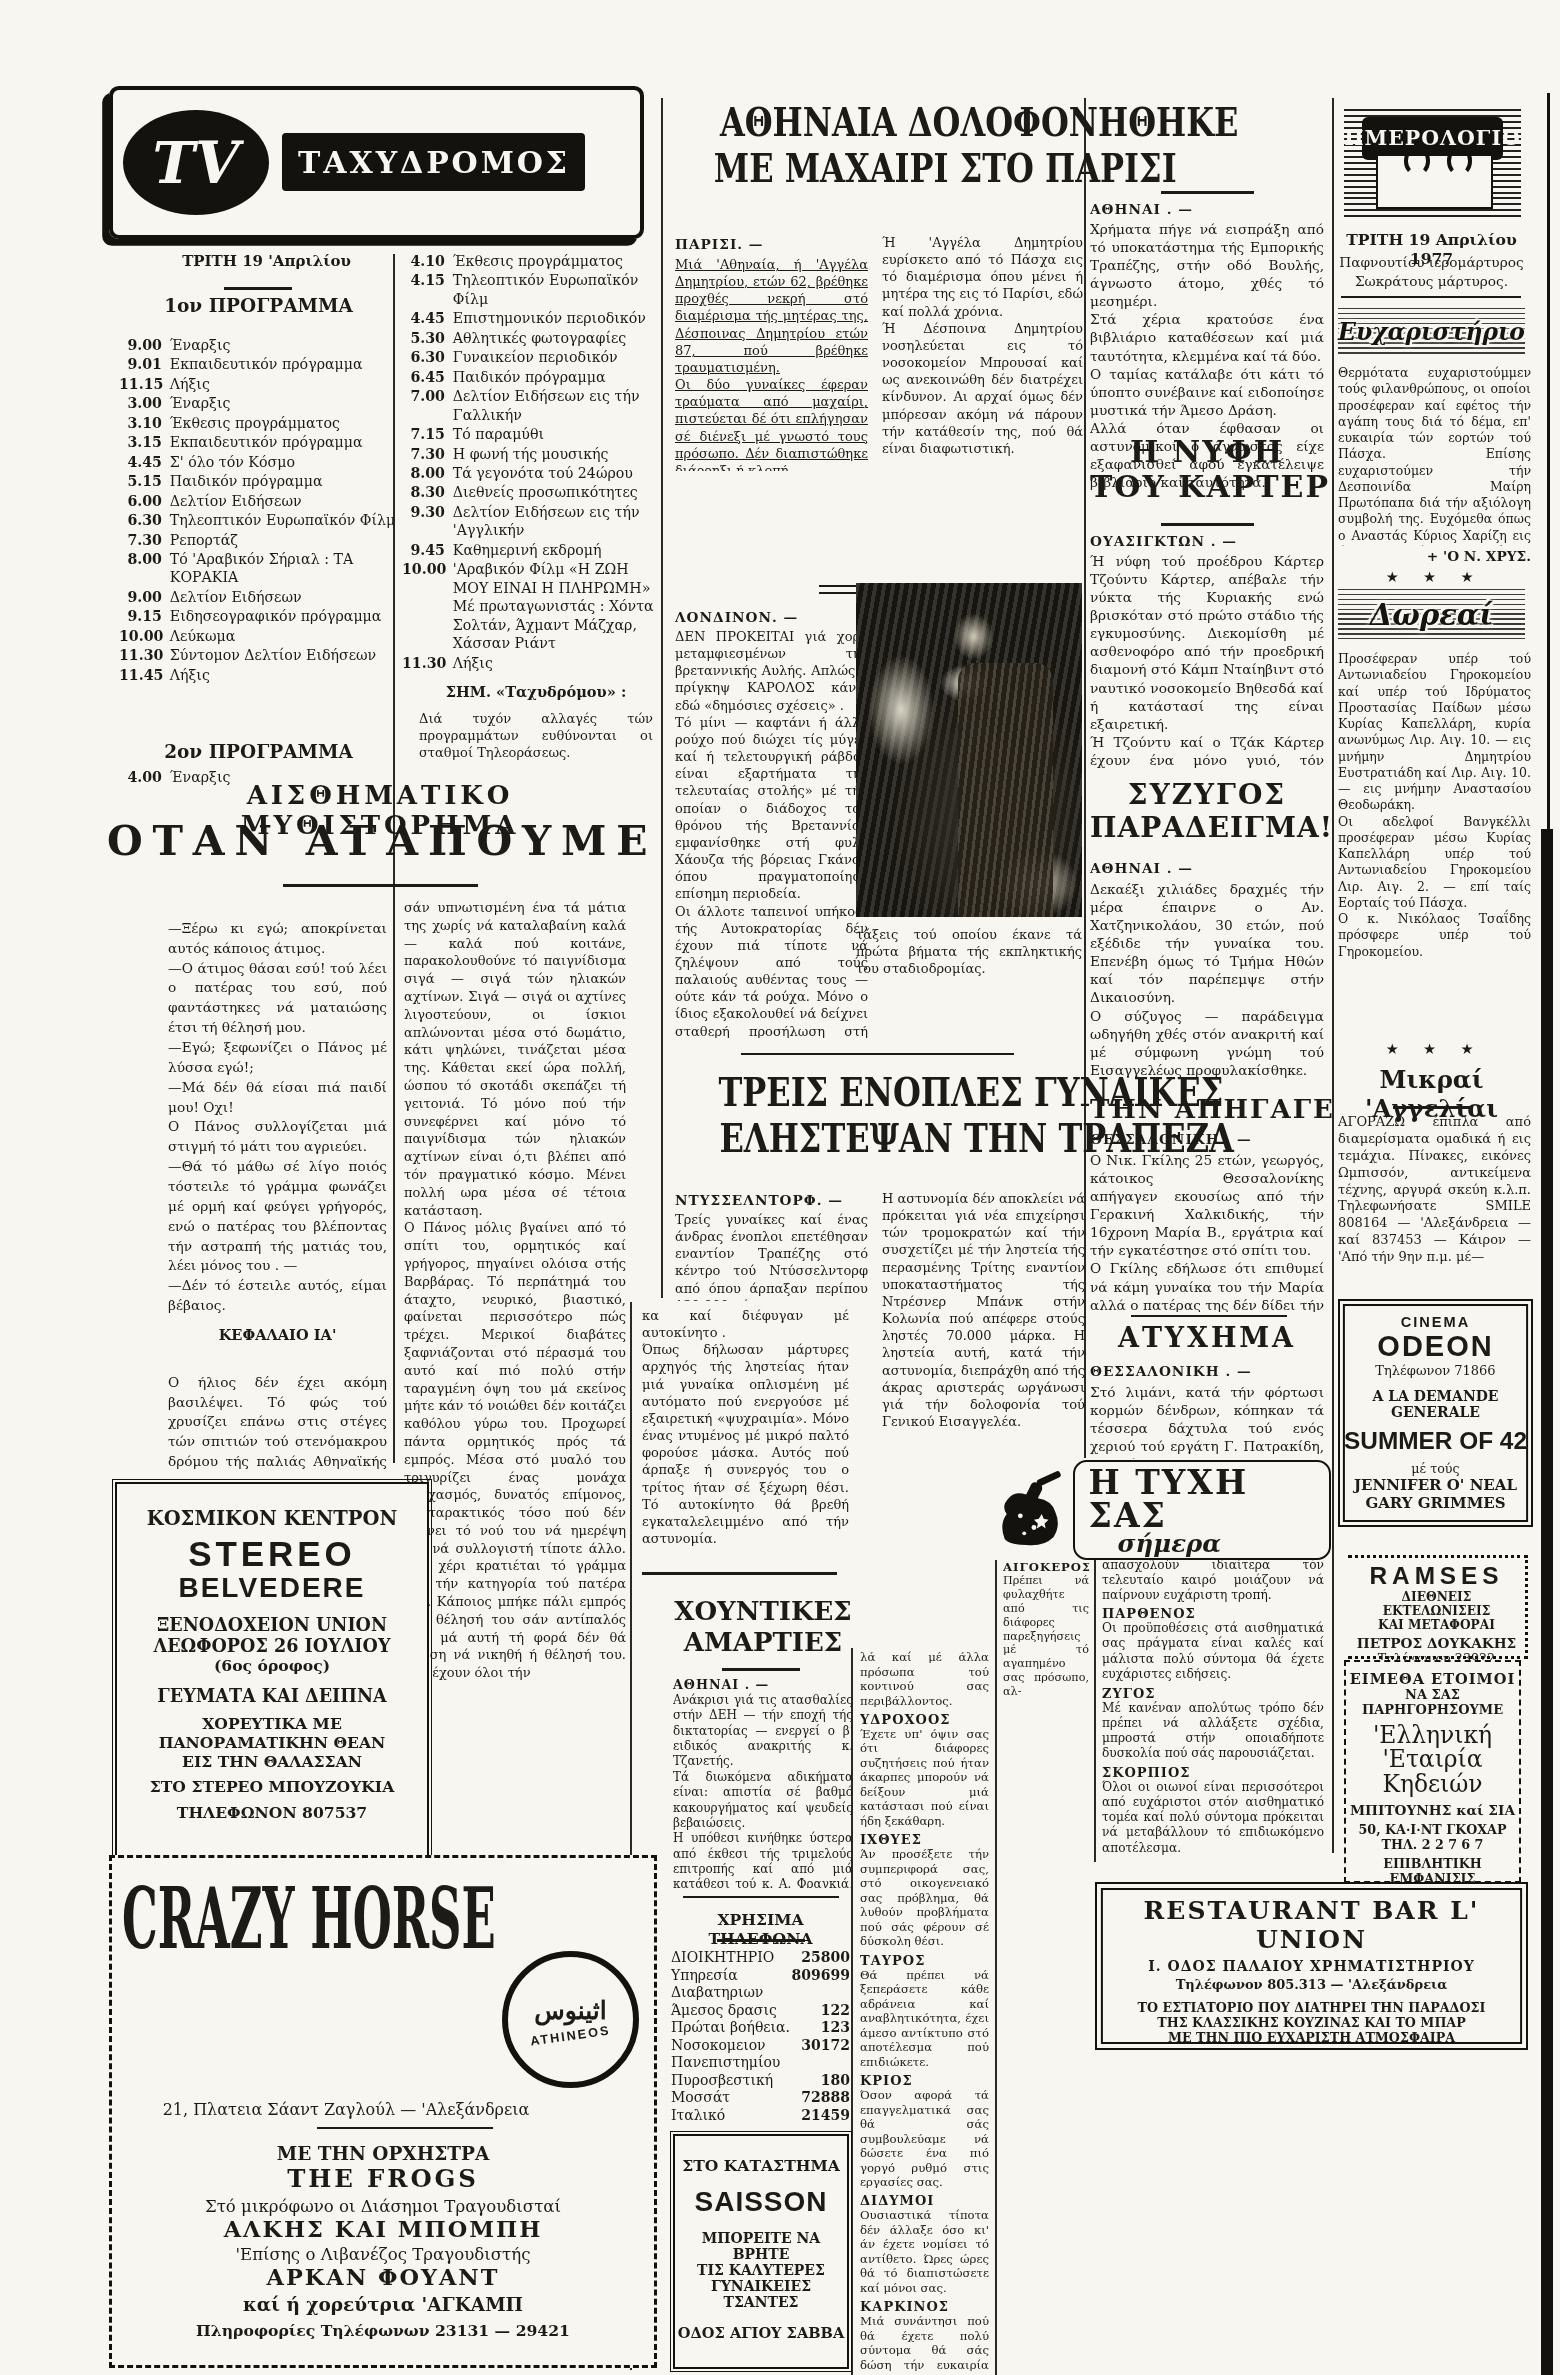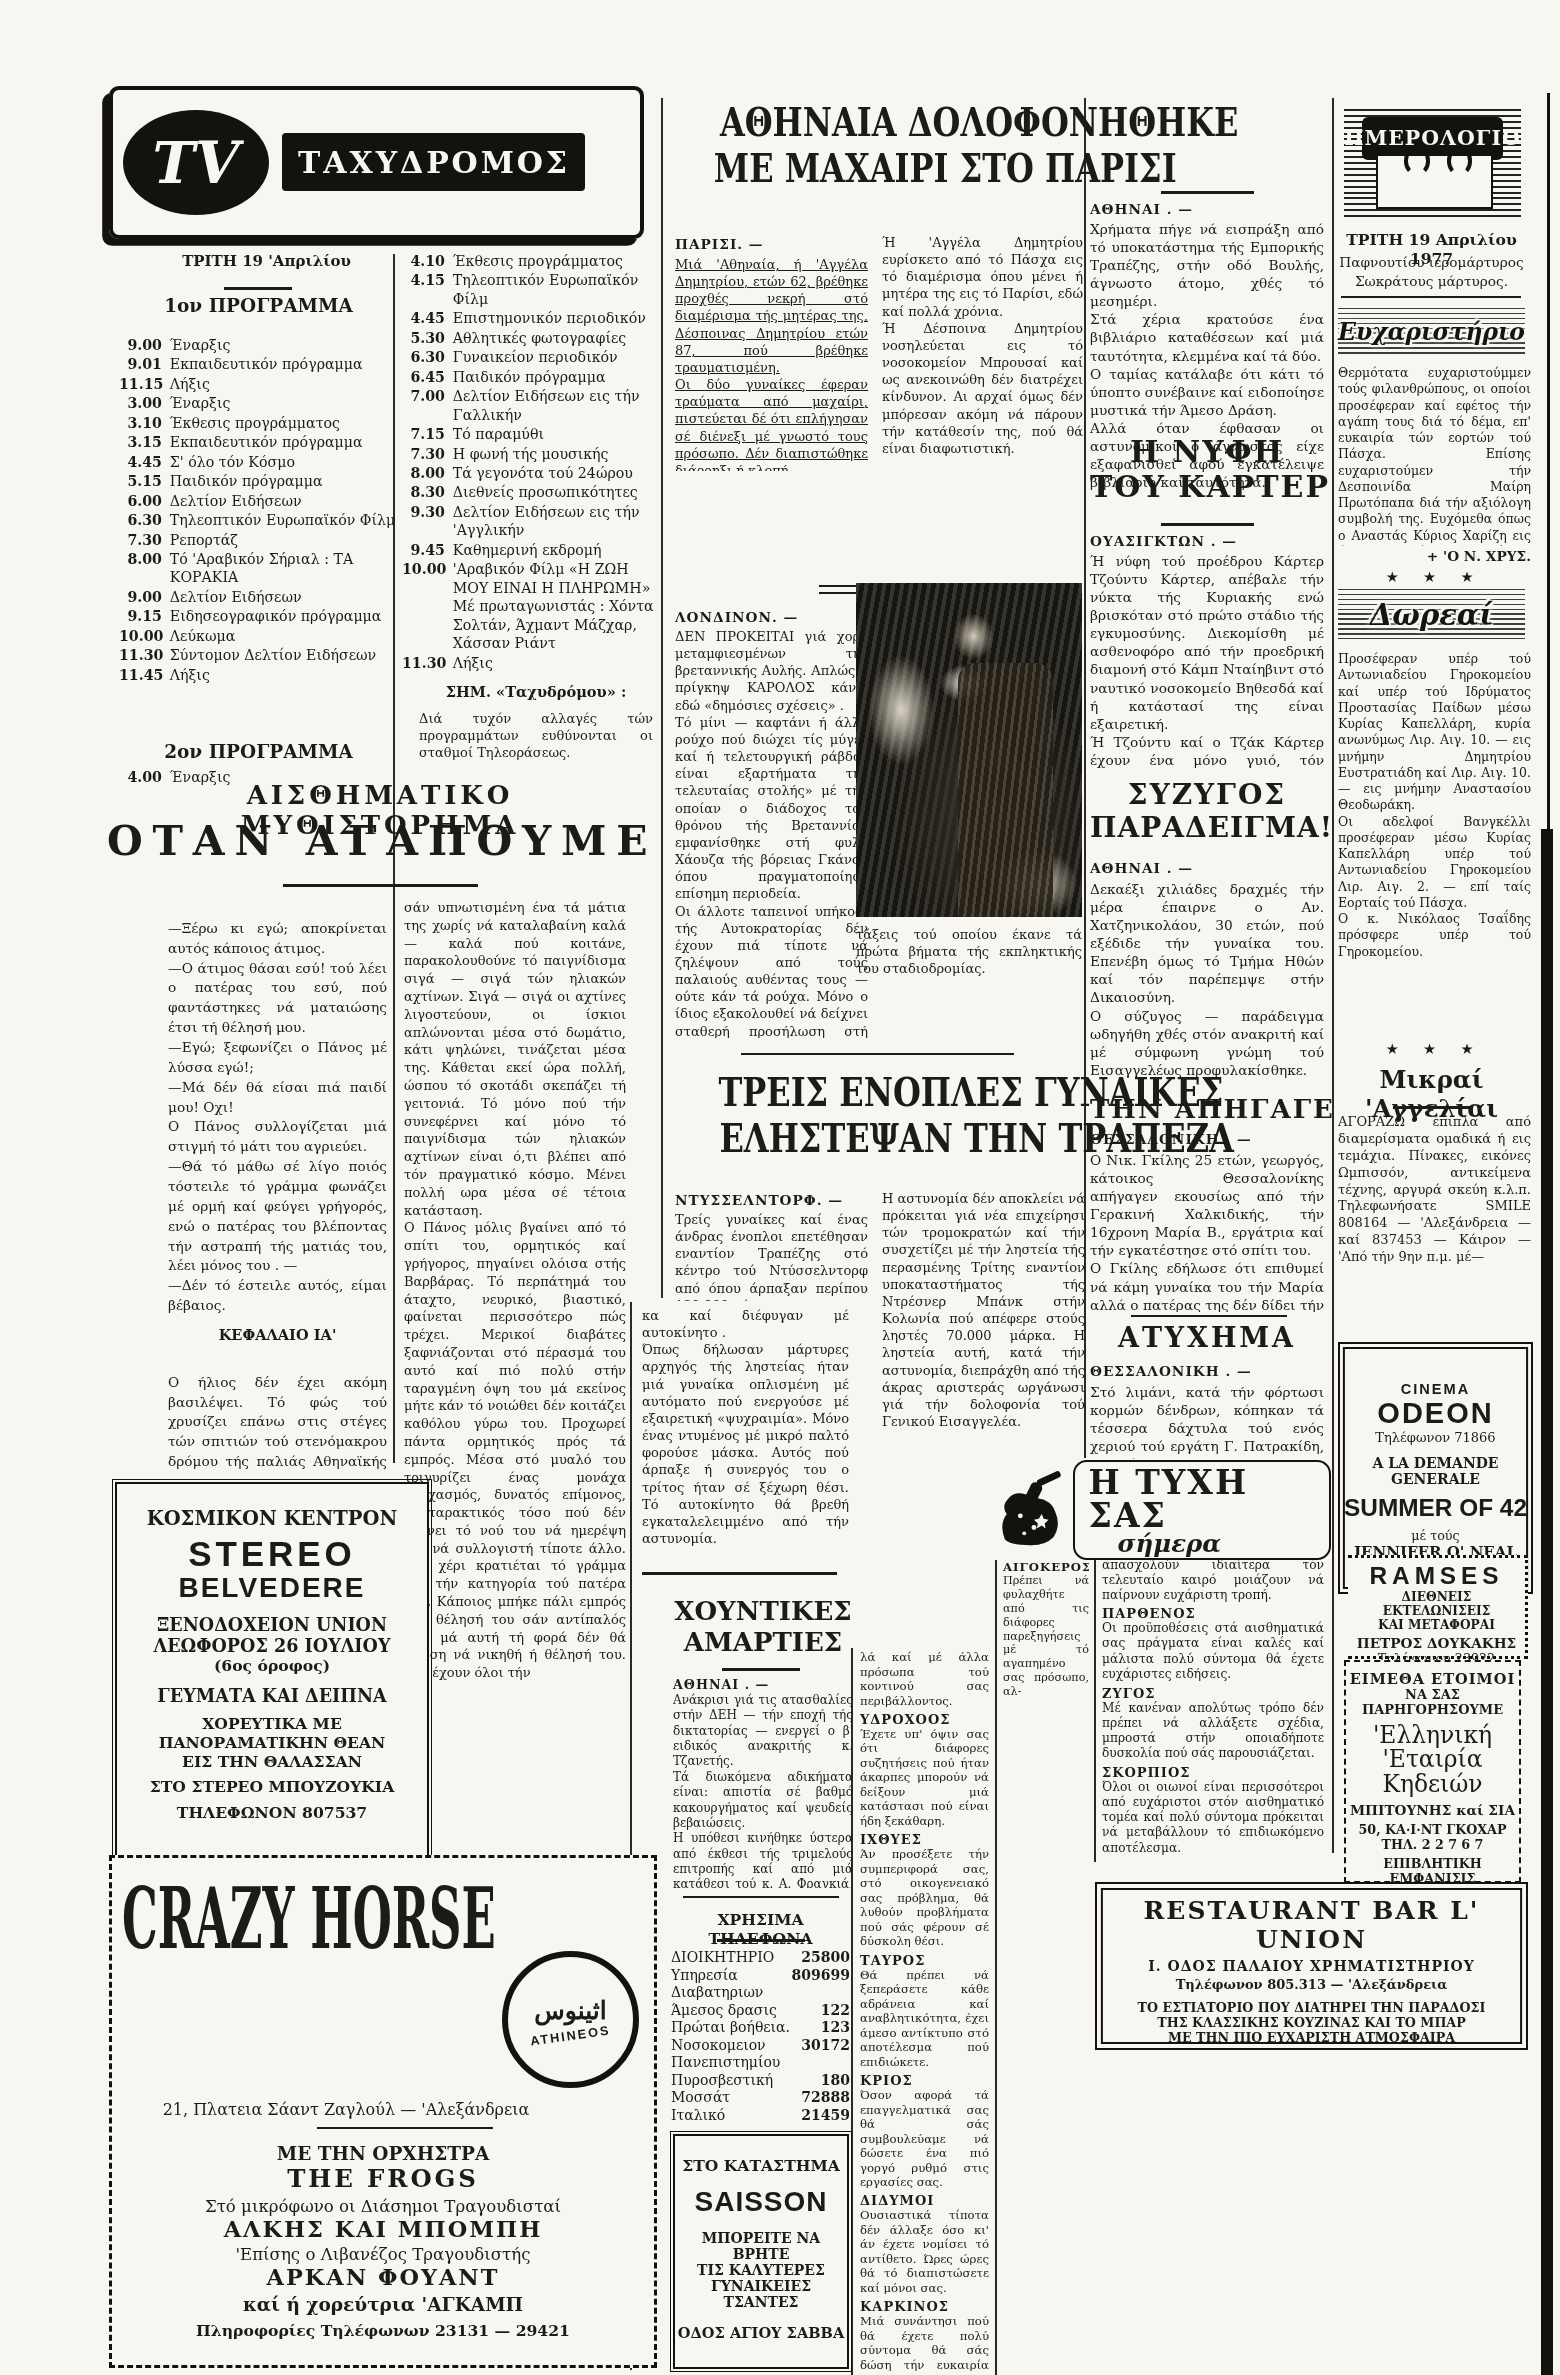--- a/index.html
+++ b/index.html
@@ -581,21 +581,21 @@
   </div>
   <div class="abs jt" style="left:1338px;top:651px;width:193px;height:385px;font-size:12.5px;line-height:1.3;">Προσέφεραν υπέρ τού Αντωνιαδείου Γηροκομείου καί υπέρ τού Ιδρύματος Προστασίας Παίδων μέσω Κυρίας Καπελλάρη, κυρία ανωνύμως Λιρ. Αιγ. 10. — εις μνήμην Δημητρίου Ευστρατιάδη καί Λιρ. Αιγ. 10. — εις μνήμην Αναστασίου Θεοδωράκη.
 Οι αδελφοί Βανγκέλλι προσέφεραν μέσω Κυρίας Καπελλάρη υπέρ τού Αντωνιαδείου Γηροκομείου Λιρ. Αιγ. 2. — επί ταίς Εορταίς τού Πάσχα.
 Ο κ. Νικόλαος Τσαΐδης πρόσφερε υπέρ τού Γηροκομείου.</div>
   <div class="abs ctr star" style="left:1338px;top:1040px;width:193px;">★ ★ ★</div>
 
   <div class="abs ctr b" style="left:1334px;top:1065px;width:195px;font-size:24.4px;">Μικραί 'Αγγελίαι</div>
   <div class="abs shortrule" style="left:1393px;top:1102px;width:78px;"></div>
   <div class="abs jt" style="left:1338px;top:1114px;width:193px;height:177px;font-size:13px;line-height:1.3;">ΑΓΟΡΑΖΩ έπιπλα από διαμερίσματα ομαδικά ή εις τεμάχια. Πίνακες, εικόνες Ωμπισσόν, αντικείμενα τέχνης, αργυρά σκεύη κ.λ.π. Τηλεφωνήσατε SMILE 808164 — 'Αλεξάνδρεια — καί 837453 — Κάιρον — 'Από τήν 9ην π.μ. μέ—</div>
 
-  <div class="abs adbox dblin ctr" style="left:1338px;top:1299px;width:191px;height:217px;padding-top:31px;margin-top:43px;">
+  <div class="abs adbox dblin ctr" style="left:1338px;top:1299px;width:191px;height:217px;padding-top:7px;">
     <div class="b sans" style="font-size:14.6px;letter-spacing:2px;margin-top:5.9px;">CINEMA</div>
     <div class="b sans" style="font-size:29px;letter-spacing:2px;">ODEON</div>
     <div style="font-size:13px;">Τηλέφωνον 71866</div>
     <div class="b" style="font-size:14px;margin-top:9.8px;">A LA DEMANDE GENERALE</div>
     <div class="b sans" style="font-size:24.4px;margin-top:7.8px;">SUMMER OF 42</div>
     <div style="font-size:12.7px;margin-top:5.9px;">μέ τούς</div>
     <div class="b" style="font-size:15px;">JENNIFER O' NEAL</div>
     <div class="b" style="font-size:15px;">GARY GRIMMES</div>
   </div>
 

